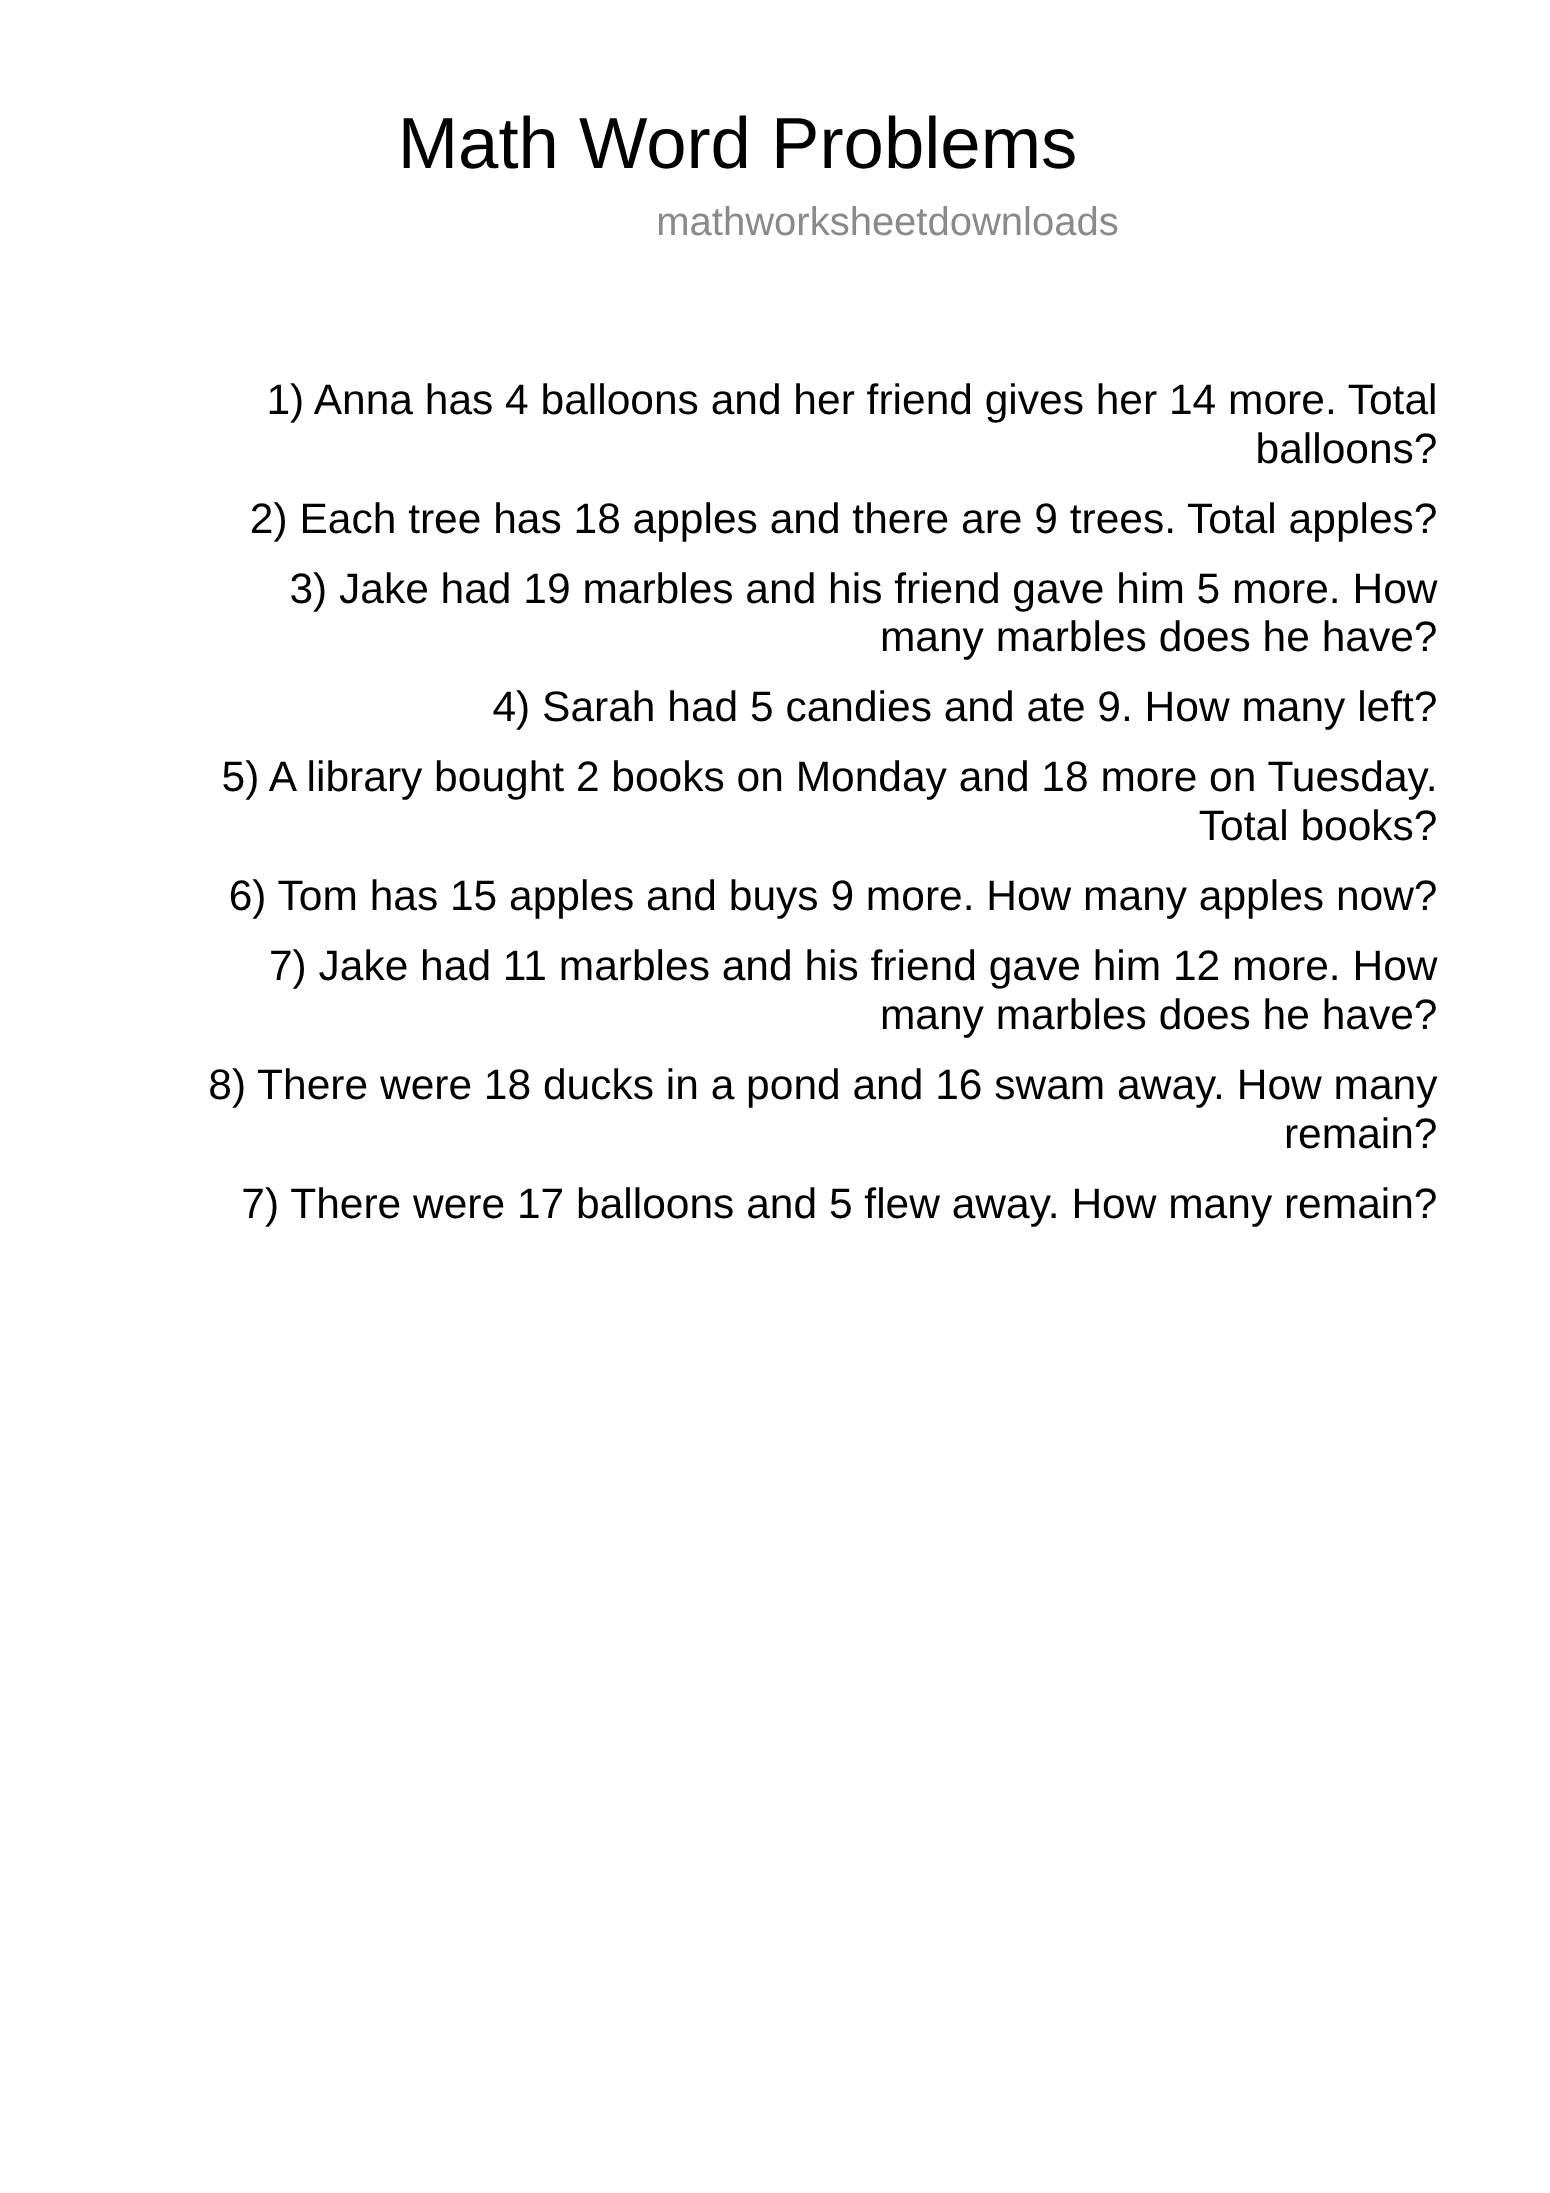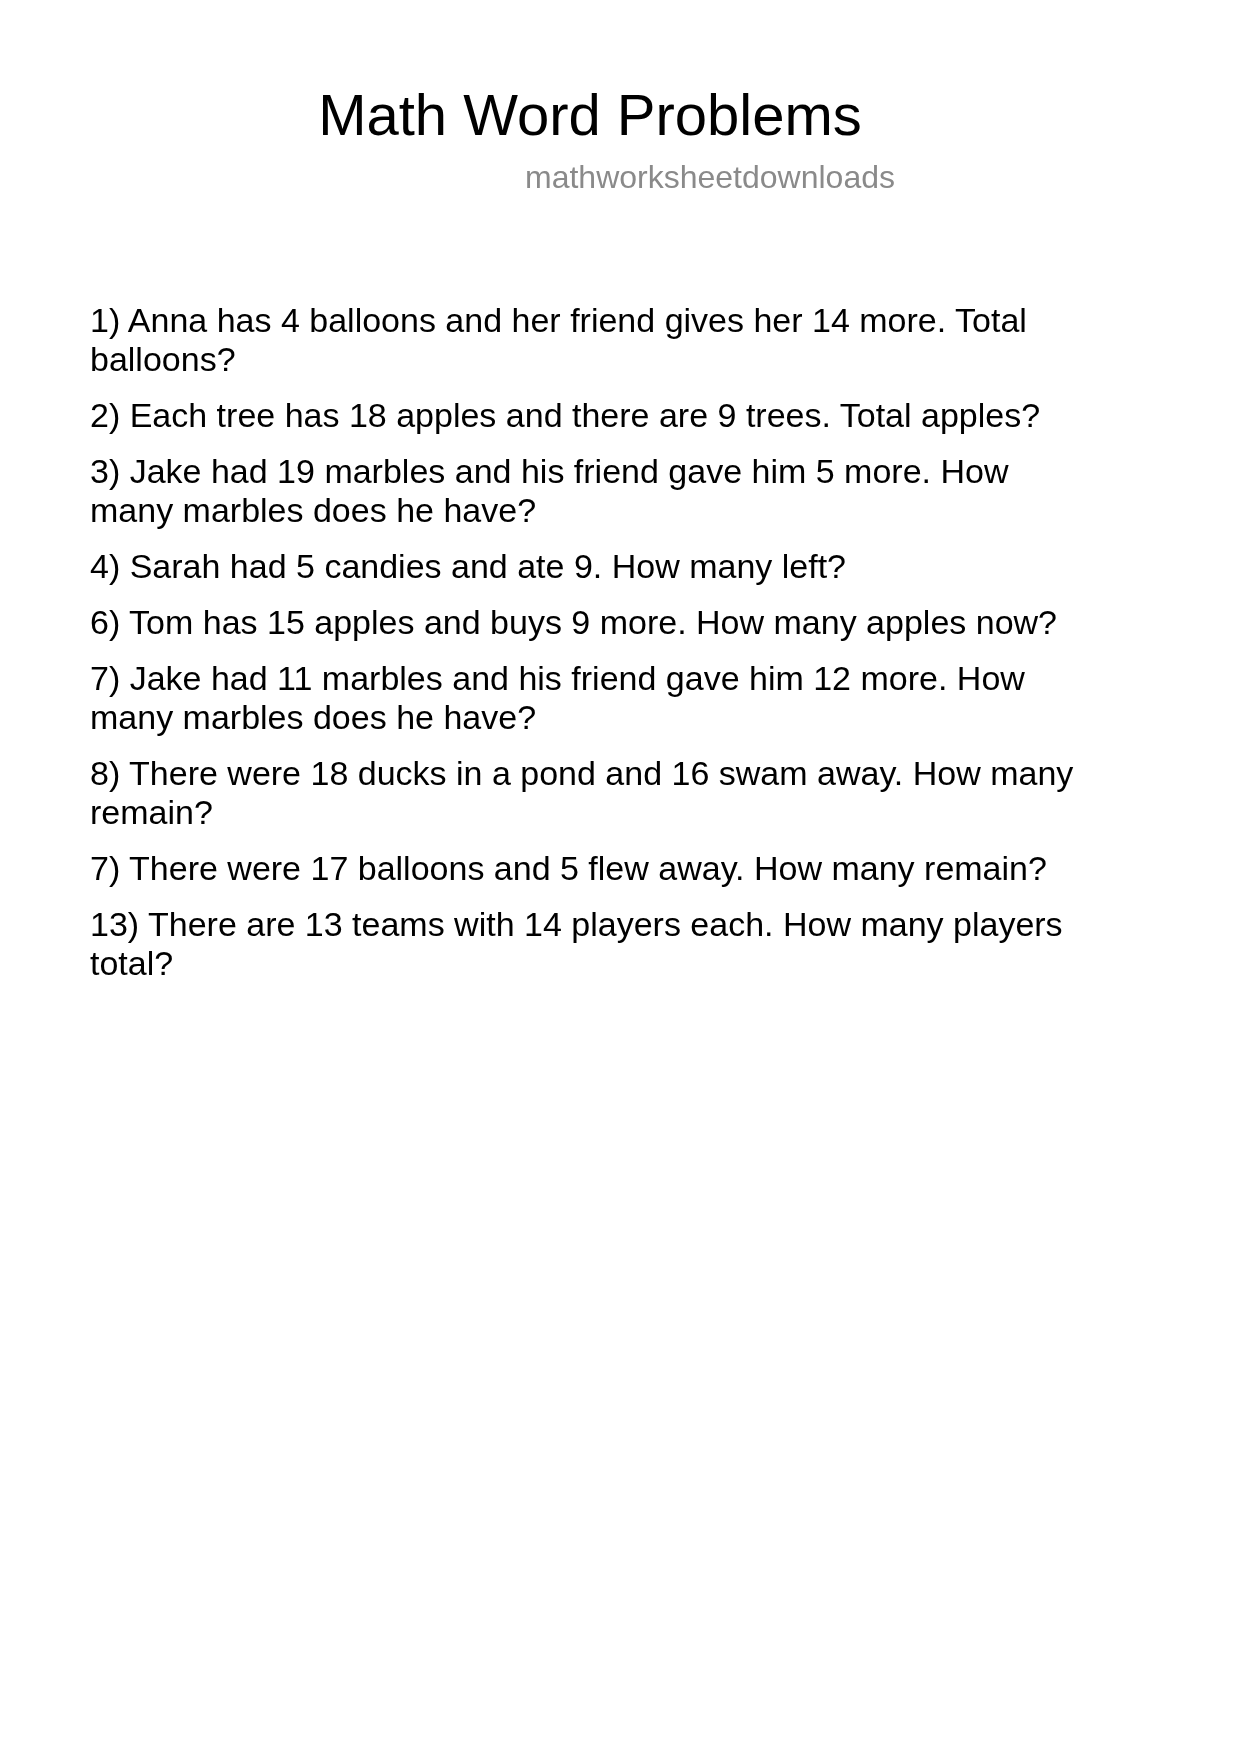--- a/index.html
+++ b/index.html
@@ -38,20 +38,21 @@
     line-height: 1.15;
     color: #8a8a8a;
     white-space: nowrap;
   }
   .problems {
     margin-top: 106px;
     padding: 0 90px;
     font-size: 34px;
     line-height: 39px;
     color: #000000;
+    text-align: right;
   }
   .problems p {
     margin: 0 0 17px 0;
     white-space: pre-line; 
   }
 </style>
 </head>
 <body>
 
 <div class="page">
@@ -60,23 +61,23 @@
 
   <div class="doc-subtitle">mathworksheetdownloads</div>
 
   <div class="problems">
     <p>1) Anna has 4 balloons and her friend gives her 14 more. Total
 balloons?</p>
     <p>2) Each tree has 18 apples and there are 9 trees. Total apples?</p>
     <p>3) Jake had 19 marbles and his friend gave him 5 more. How
 many marbles does he have?</p>
     <p>4) Sarah had 5 candies and ate 9. How many left?</p>
+    <p>5) A library bought 2 books on Monday and 18 more on Tuesday.
+Total books?</p>
     <p>6) Tom has 15 apples and buys 9 more. How many apples now?</p>
     <p>7) Jake had 11 marbles and his friend gave him 12 more. How
 many marbles does he have?</p>
     <p>8) There were 18 ducks in a pond and 16 swam away. How many
 remain?</p>
     <p>7) There were 17 balloons and 5 flew away. How many remain?</p>
-    <p>13) There are 13 teams with 14 players each. How many players
-total?</p>
   </div>
 
 </div>
 
 </body></html>

